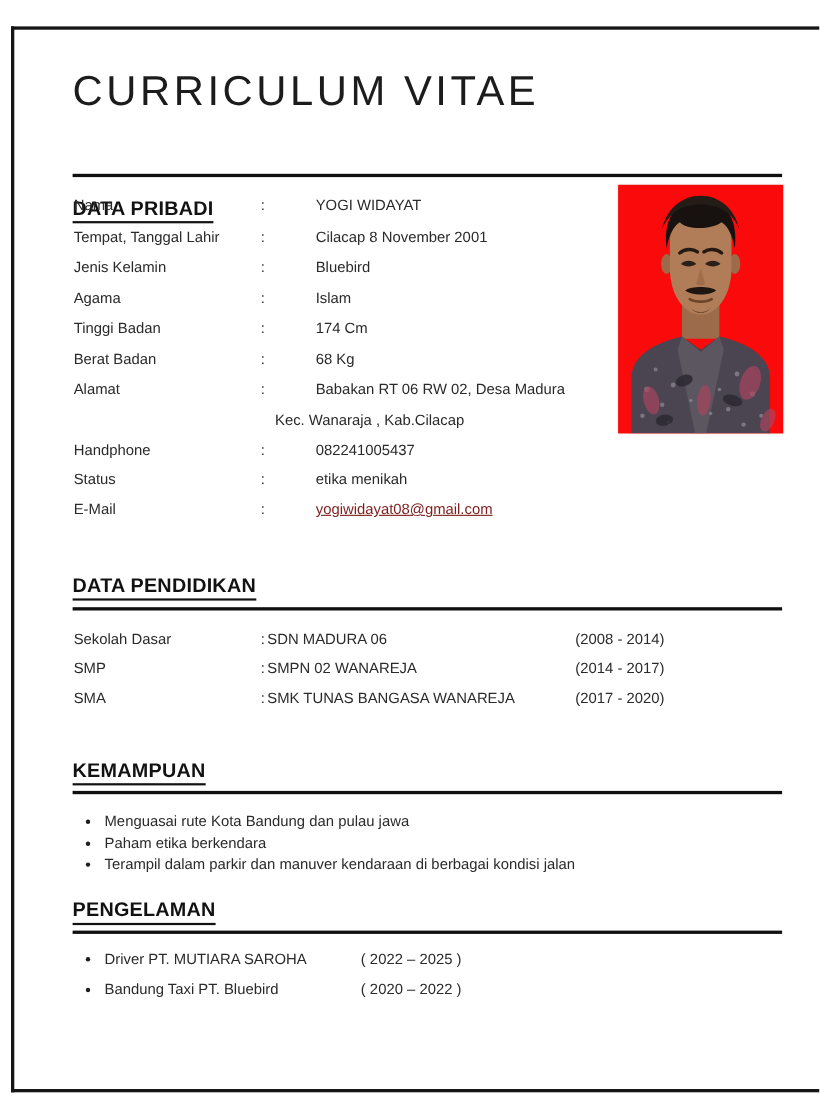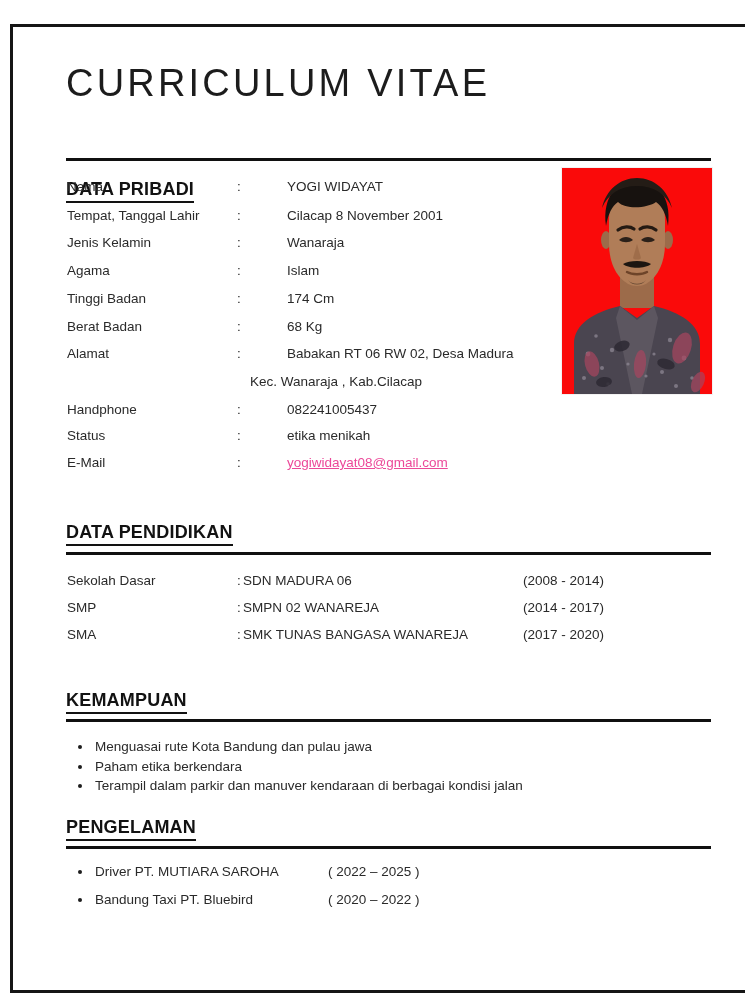--- a/index.html
+++ b/index.html
@@ -75,21 +75,21 @@
     font-size: 13.5px;
     color: #2a2a2a;
     white-space: nowrap;
   }
   .pd-label { position: absolute; left: 67px; }
   .pd-colon { position: absolute; left: 237px; }
   .pd-value { position: absolute; left: 244px; margin-left: 43px; }
   .pd-cont  { position: absolute; left: 250px; }
 
   .email-link {
-    color: #ec4899;
+    color: #7f1d1d;
     text-decoration: underline;
     text-align: center;
   }
 
   
   .photo {
     position: absolute;
     left: 562px;
     top: 152px;
     width: 150px;
@@ -151,21 +151,21 @@
 
   <div class="pd-row" style="top:192px;">
     <span class="pd-label">Tempat, Tanggal Lahir</span>
     <span class="pd-colon">:</span>
     <span class="pd-value">Cilacap 8 November 2001</span>
   </div>
 
   <div class="pd-row" style="top:219px;">
     <span class="pd-label">Jenis Kelamin</span>
     <span class="pd-colon">:</span>
-    <span class="pd-value">Wanaraja</span>
+    <span class="pd-value">Bluebird</span>
   </div>
 
   <div class="pd-row" style="top:247px;">
     <span class="pd-label">Agama</span>
     <span class="pd-colon">:</span>
     <span class="pd-value">Islam</span>
   </div>
 
   <div class="pd-row" style="top:275px;">
     <span class="pd-label">Tinggi Badan</span>

